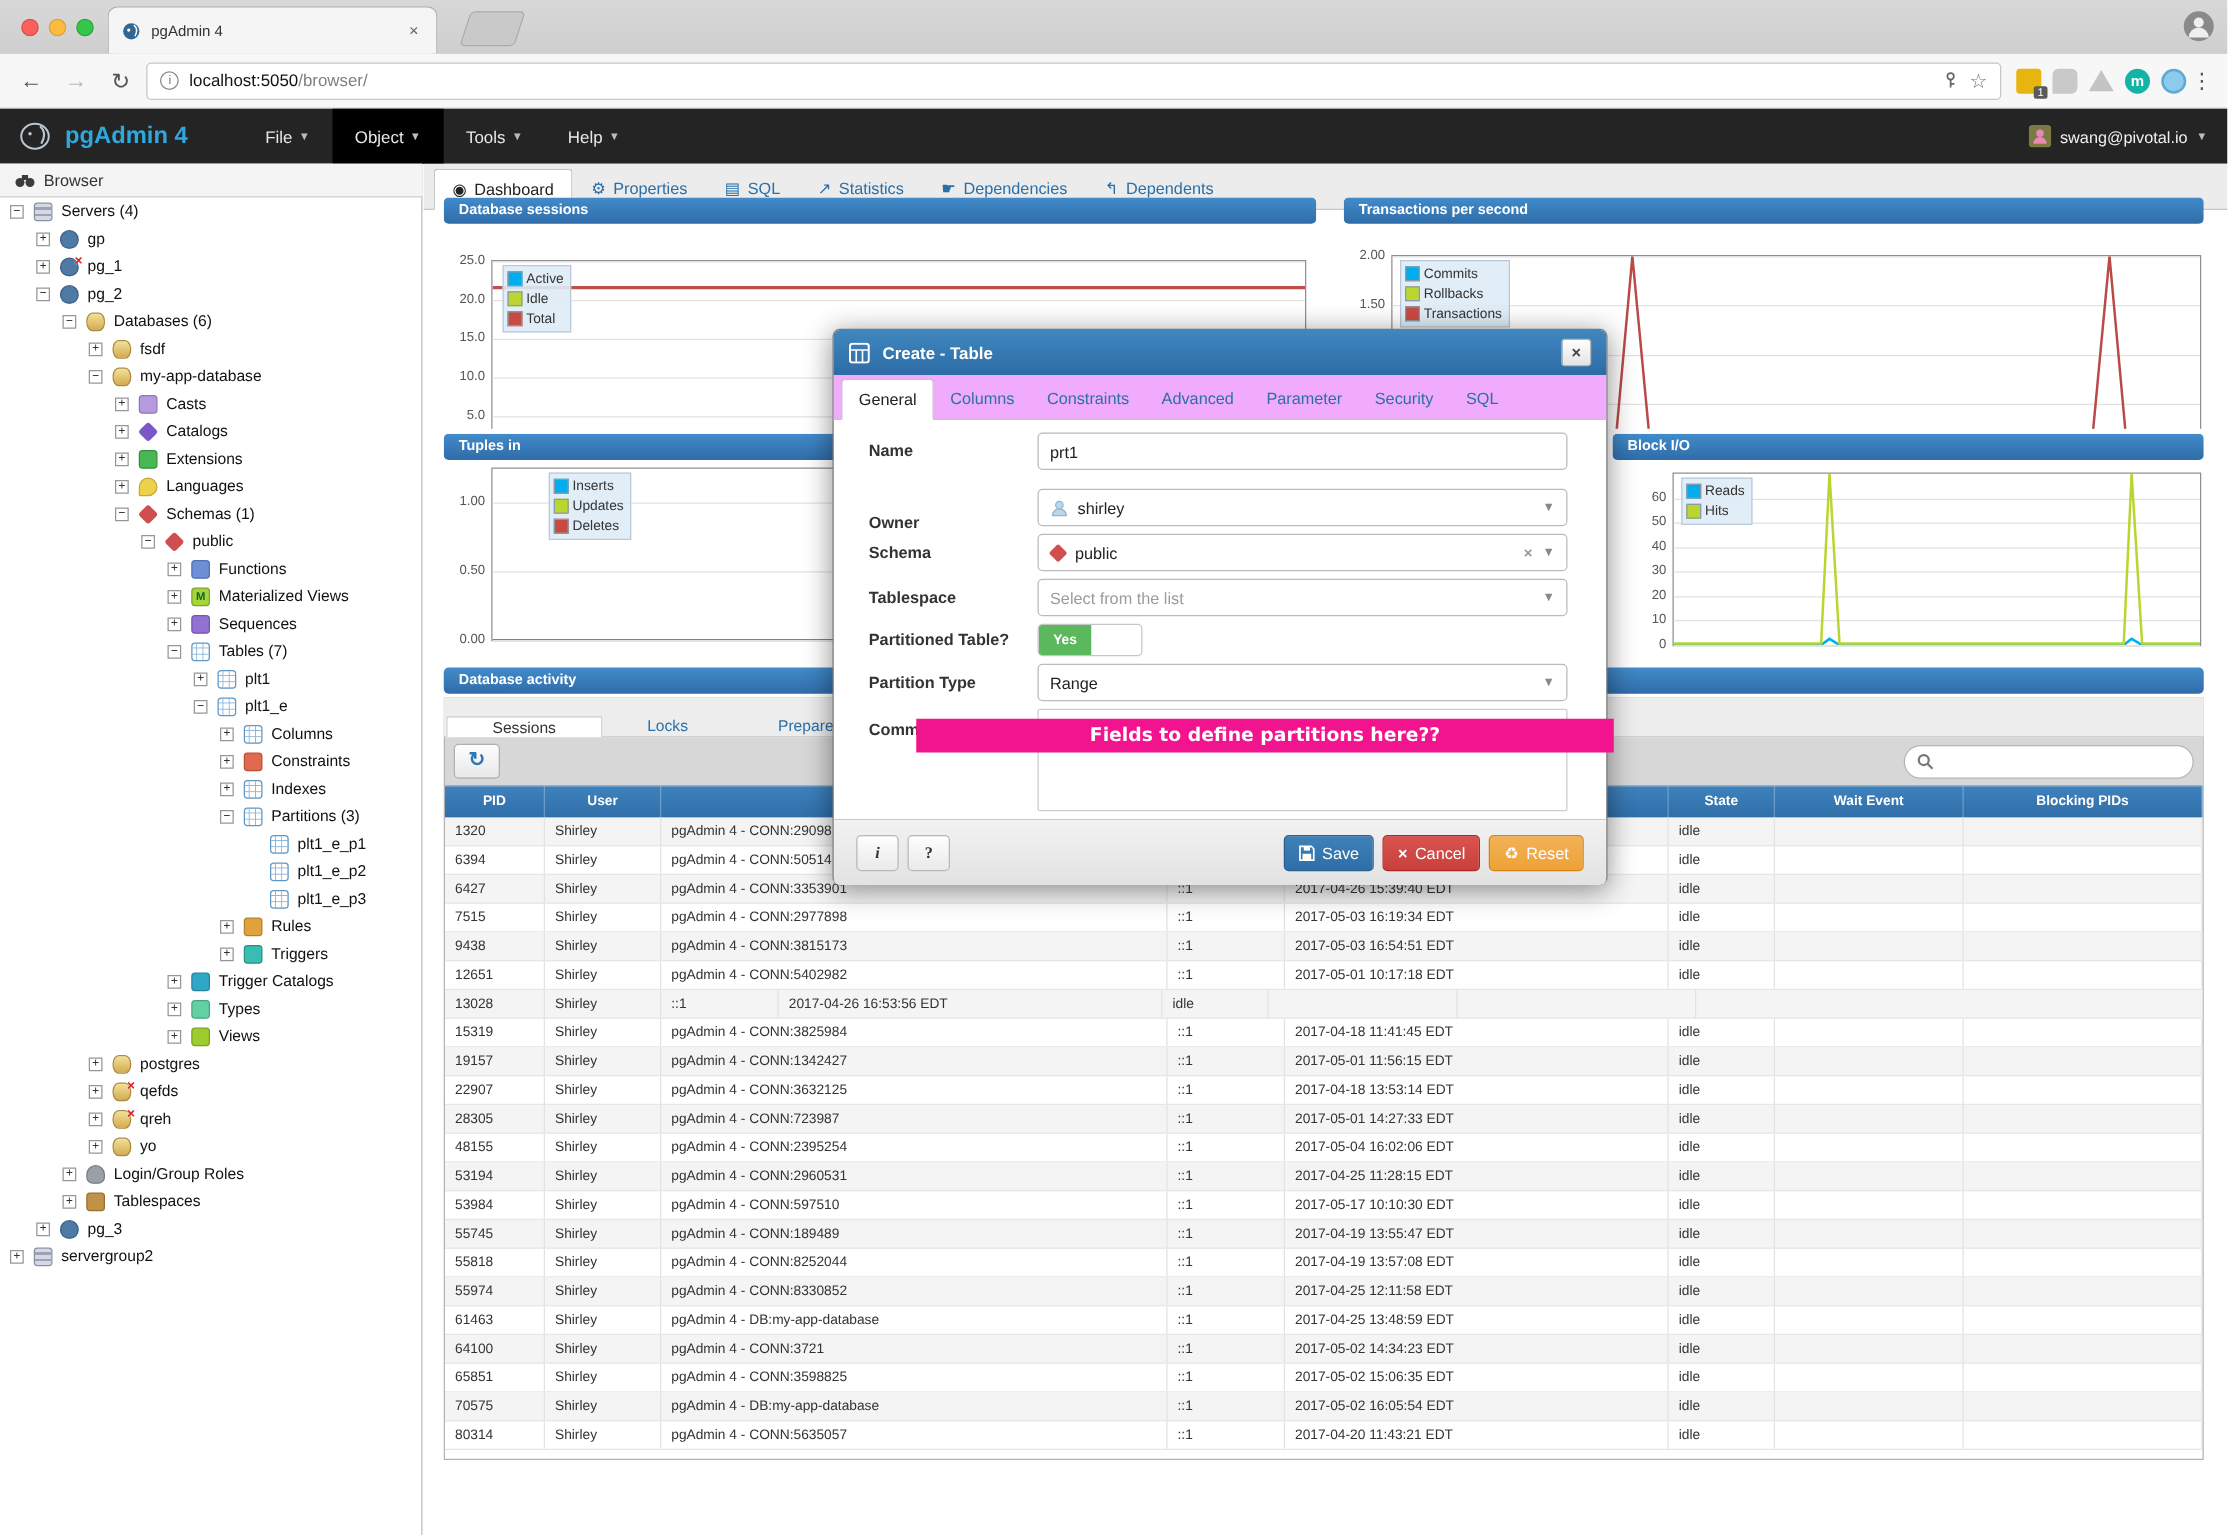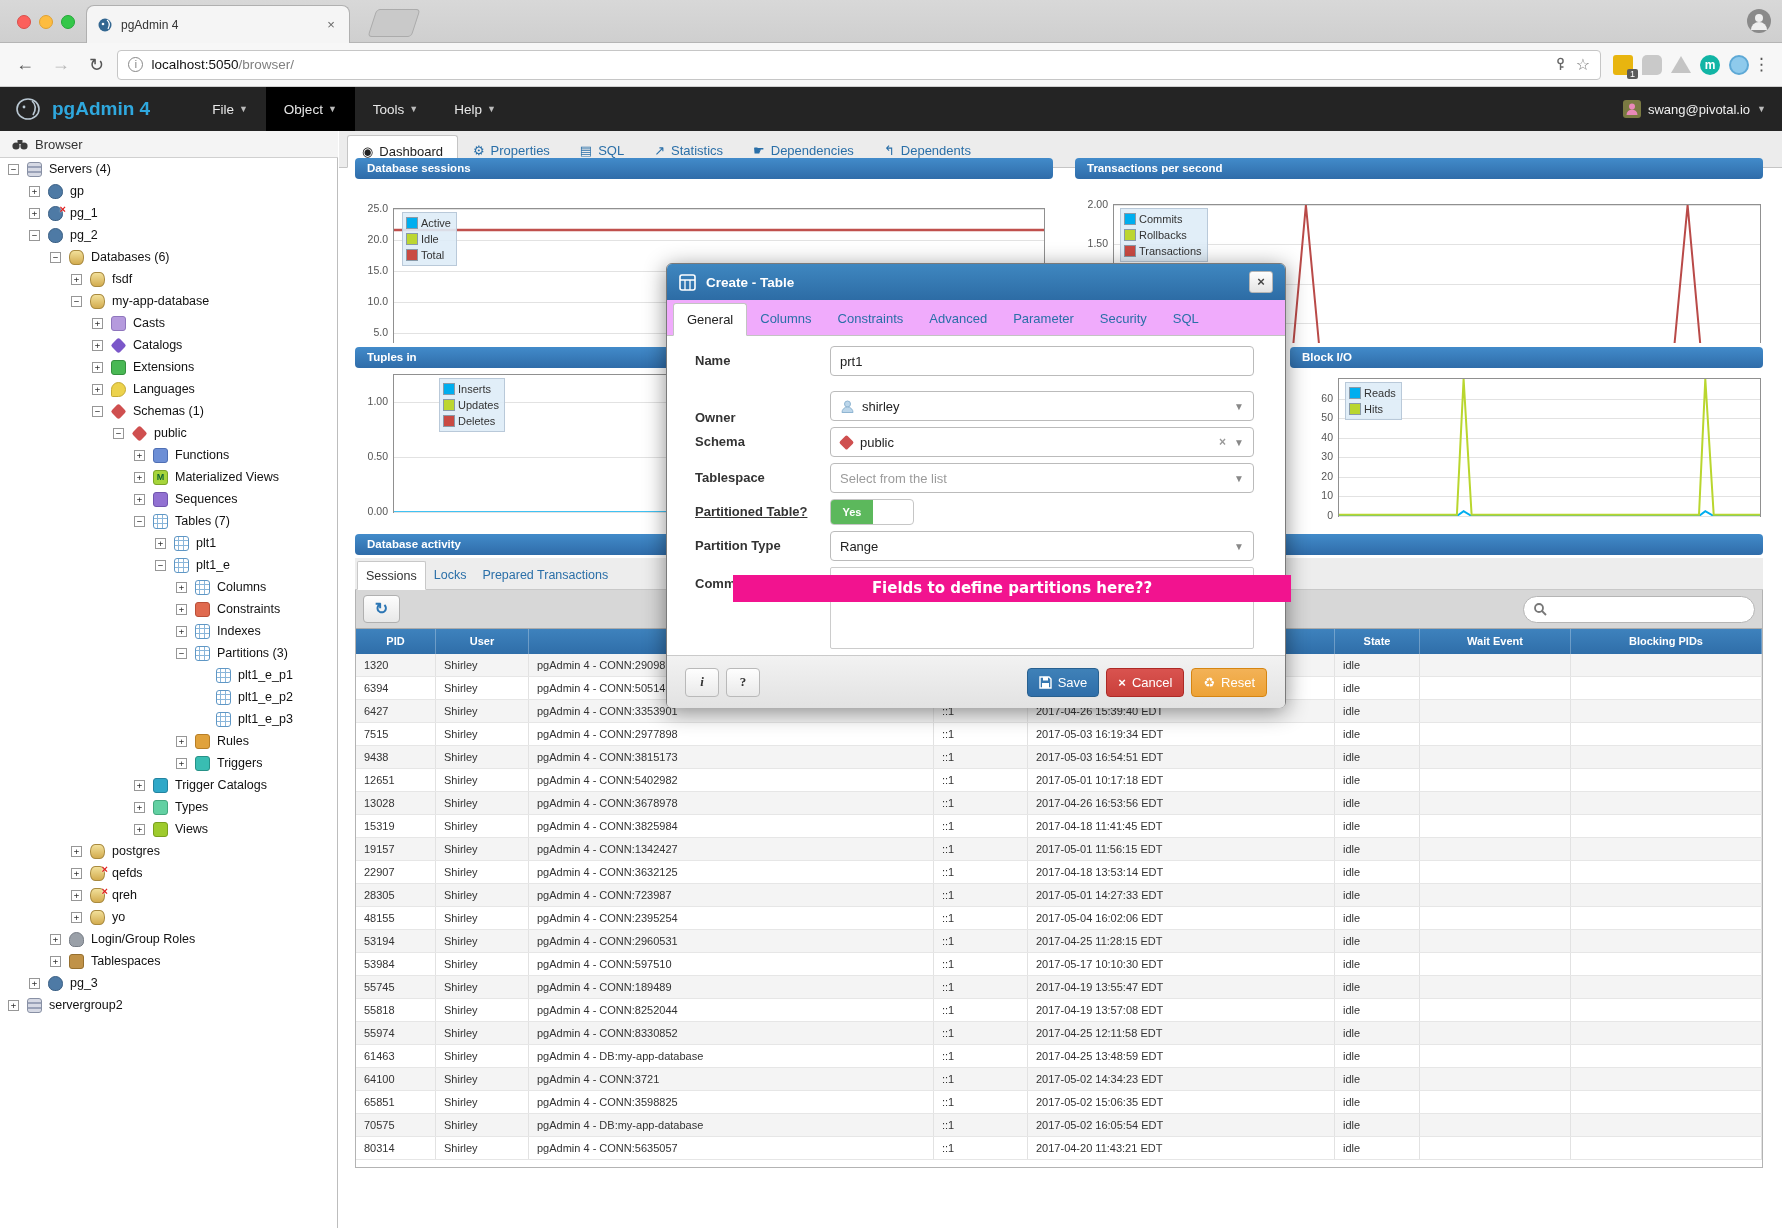--- a/index.html
+++ b/index.html
@@ -85,21 +85,21 @@
   .chart-legend{position:absolute;top:3px;background:rgba(222,236,247,.9);border:1px solid #b9c9d9;padding:2px 5px 2px 3px;z-index:3;}
   .leg-row{display:flex;align-items:center;gap:3px;height:16px;}
   .leg-sw{width:12px;height:12px;border:1px solid #8a9aa8;flex:none;}
   .leg-t{font-size:11px;color:#333;white-space:nowrap;}
   .chart-svg{position:absolute;left:0;top:0;z-index:2;}
 
   
   .act-hdr{left:355px;top:534px;width:1408px;height:21px;}
   .act-box{left:355px;top:558px;width:1408px;height:610px;border:1px solid #b3b3b3;background:#fff;}
   .act-tabs{left:355px;top:558px;width:1408px;height:32px;background:#ededed;border-bottom:1px solid #c8c8c8;display:flex;align-items:flex-end;padding-left:2px;}
-  .atab{height:29px;display:flex;align-items:center;padding:0 8px;font-size:12.5px;color:#2a6fa8;}
+  .atab{height:17px;display:flex;align-items:center;padding:0 36px;font-size:12.5px;color:#2a6fa8;}
   .atab.active{background:#fff;color:#333;border:1px solid #c8c8c8;border-bottom:1px solid #fff;margin-bottom:-1px;border-radius:2px 2px 0 0;}
   .act-toolbar{left:356px;top:590px;width:1406px;height:39px;background:#d7d7d7;border-bottom:1px solid #ababab;display:flex;align-items:center;}
   .refresh-btn{width:37px;height:28px;margin-left:7px;background:linear-gradient(#fdfdfd,#e8e8e8);border:1px solid #b0b0b0;border-radius:4px;color:#2c76b4;font-size:16px;font-weight:bold;text-align:center;line-height:26px;}
   .search-wrap{margin-left:auto;margin-right:7px;width:232px;height:27px;background:#fff;border:1px solid #b5b5b5;border-radius:14px;display:flex;align-items:center;padding:0 9px;gap:6px;}
   .search-input{border:none;outline:none;flex:1;font-size:12px;background:transparent;}
   .grid-hdr{left:356px;top:629px;width:1406px;height:25px;display:flex;background:linear-gradient(#3e82bd,#2f6ea9);}
   .gh-cell{color:#fff;font-weight:bold;font-size:11px;text-align:center;line-height:25px;border-right:1px solid rgba(255,255,255,.28);overflow:hidden;white-space:nowrap;}
   .grid-body{left:356px;top:654px;width:1406px;height:507px;overflow:hidden;}
   .grow{display:flex;height:23px;border-bottom:1px solid #e6e6e6;}
   .grow:nth-child(odd){background:#f4f4f4;}
@@ -666,21 +666,20 @@
       <div class="gcell" style="width: 405px;">pgAdmin 4 - CONN:5402982</div>
       <div class="gcell" style="width: 94px;">::1</div>
       <div class="gcell" style="width: 307px;">2017-05-01 10:17:18 EDT</div>
       <div class="gcell" style="width: 85px;">idle</div>
       <div class="gcell" style="width: 151px;"></div>
       <div class="gcell" style="width: 191px;"></div>
     </div>
     <div class="grow">
       <div class="gcell" style="width: 80px;">13028</div>
       <div class="gcell" style="width: 93px;">Shirley</div>
-      <div class="gcell" style="width: 405px;">pgAdmin 4 - CONN:3678978</div>
       <div class="gcell" style="width: 94px;">::1</div>
       <div class="gcell" style="width: 307px;">2017-04-26 16:53:56 EDT</div>
       <div class="gcell" style="width: 85px;">idle</div>
       <div class="gcell" style="width: 151px;"></div>
       <div class="gcell" style="width: 191px;"></div>
     </div>
     <div class="grow">
       <div class="gcell" style="width: 80px;">15319</div>
       <div class="gcell" style="width: 93px;">Shirley</div>
       <div class="gcell" style="width: 405px;">pgAdmin 4 - CONN:3825984</div>
@@ -875,21 +874,21 @@
         <span>▼</span>
       </span>
   </div>
 
   <div class="flabel" style="top:206px;">Tablespace</div>
   <div class="fctrl" style="top:199px;">
     <span class="placeholder">Select from the list</span>
       <span class="fcaret">▼</span>
   </div>
 
-  <div class="flabel" style="top:240px;text-decoration:underline;">Partitioned Table?</div>
+  <div class="flabel" style="top:240px;">Partitioned Table?</div>
   <div class="toggle" style="top:235px;">
       <div class="tog-on">Yes</div>
     </div>
 
   <div class="flabel" style="top:274px;">Partition Type</div>
   <div class="fctrl" style="top:267px;">
     <span>Range</span>
       <span class="fcaret">▼</span>
   </div>
 

